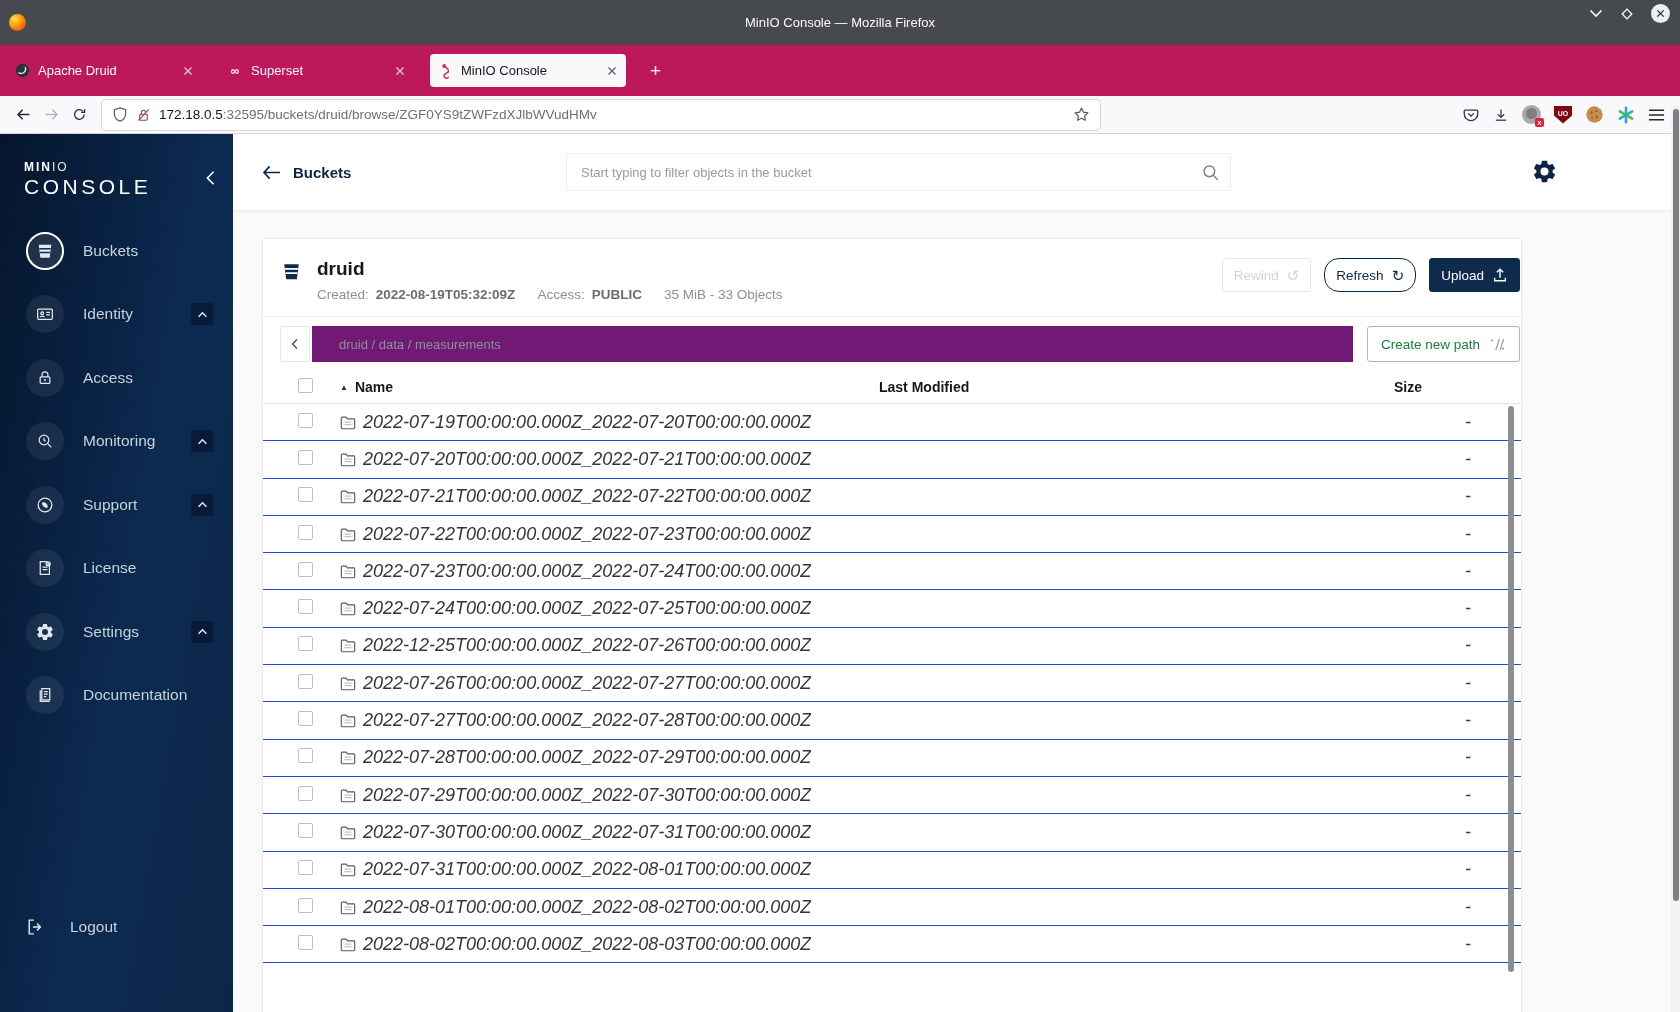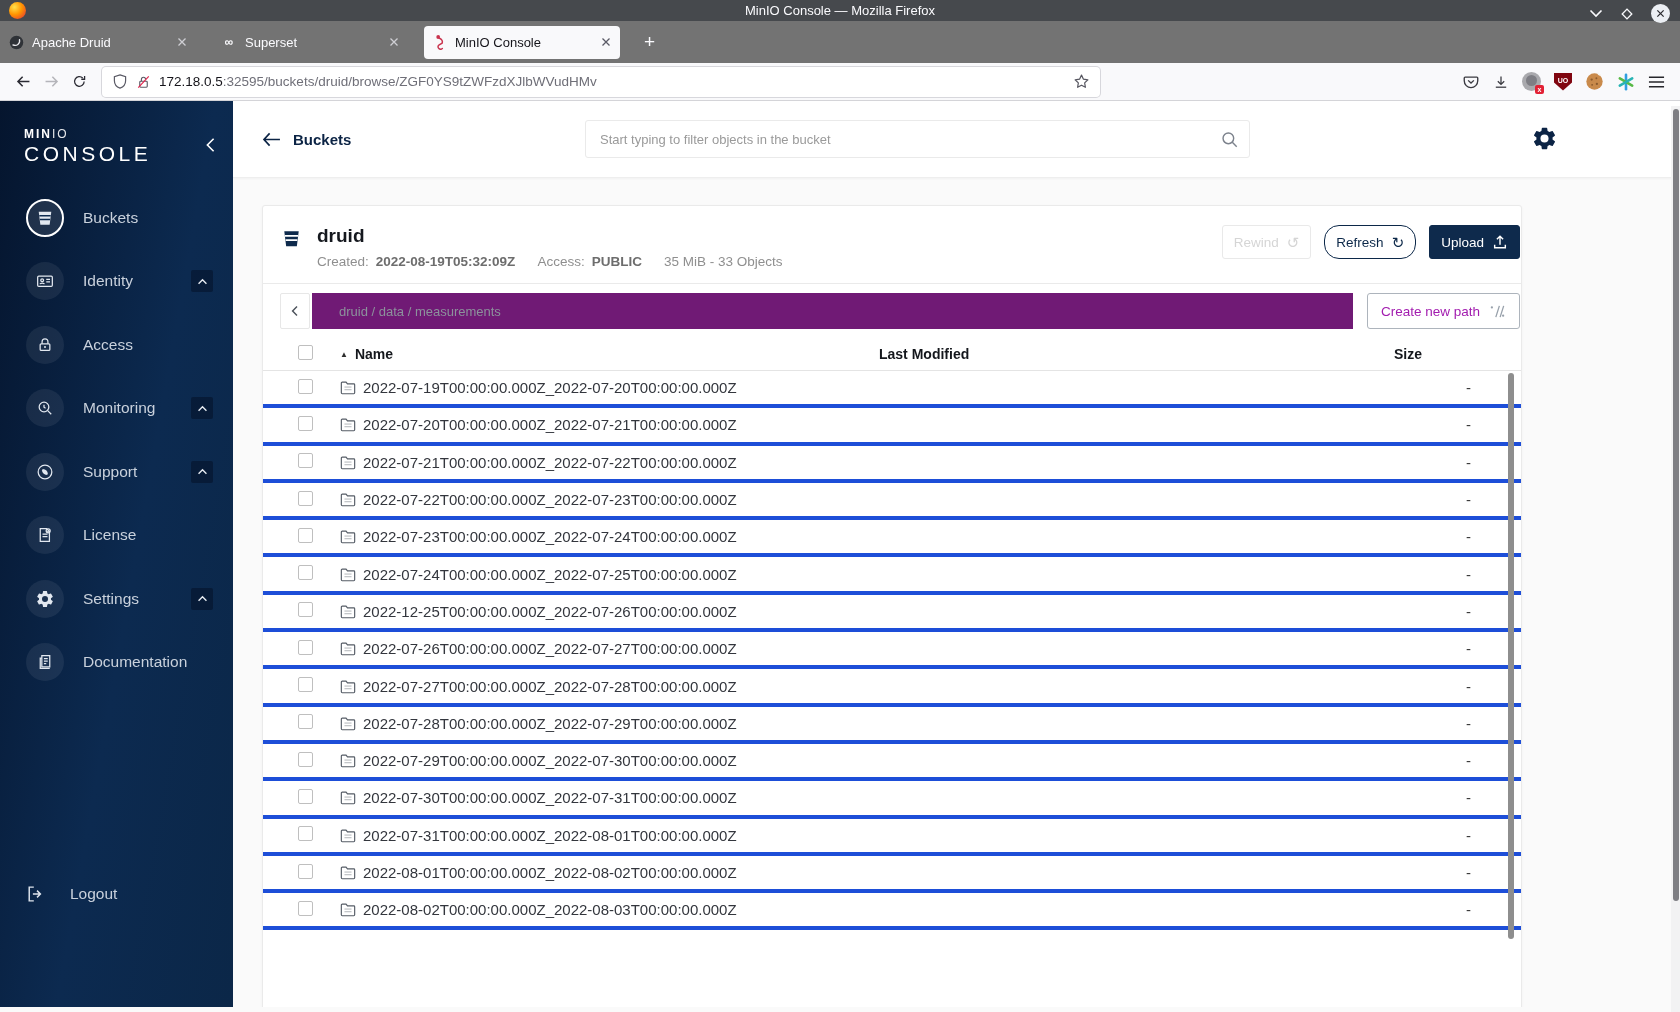--- a/index.html
+++ b/index.html
@@ -2,29 +2,29 @@
 <html><head>
 <meta charset="utf-8">
 <style>
   * { box-sizing: border-box; margin: 0; padding: 0; }
   html,body { width:1680px; height:1012px; overflow:hidden;
     font-family:"Liberation Sans", sans-serif; background:#fafafa; }
 
   .window { position:relative; width:1680px; height:1012px; }
 
   
-  .titlebar { height:21px; background:#46494d; display:flex; align-items:center; position:relative; }
+  .titlebar { height:45px; background:#46494d; display:flex; align-items:center; position:relative; }
   .ff-logo { width:17px; height:17px; border-radius:50%; margin-left:9px;
     background:radial-gradient(circle at 32% 30%, #ffe14d 0%, #ff9500 45%, #e8452c 85%); }
   .win-title { position:absolute; left:50%; transform:translateX(-50%); color:#fbfbfe; font-size:13px; }
   .win-controls { position:absolute; right:10px; top:0; height:27px; display:flex; align-items:center; gap:17px; }
   .win-close { width:19px; height:19px; border-radius:50%; background:#eceff4; display:flex; align-items:center; justify-content:center; }
 
   
-  .tabbar { height:42px; background:#737373; display:flex; align-items:center; }
+  .tabbar { height:51px; background:#be185d; display:flex; align-items:center; padding-left:6px; }
   .tab { width:196px; height:33px; border-radius:4px; display:flex; align-items:center;
     padding:0 9px; margin-right:16px; color:#fbfbfe; font-size:13px; }
   .tab .tab-label { margin-left:8px; white-space:nowrap; overflow:hidden; }
   .tab .tab-close { margin-left:auto; color:#cfcfd4; display:flex; }
   .tab.active { background:#f9f9fb; color:#15141a; }
   .tab.active .tab-close { color:#5b5b66; }
   .newtab { color:#fbfbfe; font-size:19px; font-weight:300; padding:0 8px; }
 
   
   .navbar { height:38px; background:#f9f9fb; border-bottom:1px solid #d4d4d8;
@@ -71,21 +71,21 @@
   .logout-item { position:absolute; top:774px; left:20px; display:flex; align-items:center; height:38px; cursor:pointer; }
   .logout-icon { width:30px; display:flex; justify-content:center; color:#dfe5ee; }
   .logout-label { margin-left:20px; font-size:15.5px; color:#c9d1dc; }
 
   
   .content { flex:1; display:flex; flex-direction:column; background:#fafafa; min-width:0; }
   .topbar { height:77px; background:#fff; border-bottom:1px solid #eeeeee;
     box-shadow:0 1px 2px rgba(0,0,0,.04); position:relative; display:flex; align-items:center; flex-shrink:0; }
   .backlink { margin-left:29px; display:flex; align-items:center; gap:12px;
     color:#0c2445; font-weight:bold; font-size:15px; cursor:pointer; }
-  .searchbox { position:absolute; left:352px; top:19px; width:665px; height:38px;
+  .searchbox { position:absolute; left:333px; top:19px; width:665px; height:38px;
     border:1px solid #eaeaea; border-radius:3px; background:#fff;
     display:flex; align-items:center; padding:0 38px 0 14px; }
   .searchbox input { border:none; outline:none; flex:1; font-size:13px;
     font-family:"Liberation Sans",sans-serif; color:#333; background:transparent; }
   .searchbox input::placeholder { color:#9a9a9a; }
   .search-ic { position:absolute; right:10px; top:9px; }
   .gear-btn { position:absolute; right:122px; top:24px; color:#0c2445; cursor:pointer; }
 
   .page { flex:1; position:relative; overflow:hidden; }
   .card { position:absolute; left:29px; top:27px; width:1260px; bottom:-40px;
@@ -109,33 +109,33 @@
   .btn-outline { color:#0c2849; border-color:#0c2849;border-radius:15px; }
   .btn-primary { background:#0e2a4c; color:#fff; border-color:#0e2a4c; }
 
   
   .browse-row { display:flex; align-items:center; padding:9px 1px 9px 17px; }
   .path-back { width:30px; height:36px; border:1px solid #e7e7e7; border-radius:2px; background:#fff;
     display:flex; align-items:center; justify-content:center; cursor:pointer; flex-shrink:0; }
   .crumbbar { flex:1; height:36px; background:#701a75; display:flex; align-items:center;
     padding-left:27px; font-size:13px; color:#8c929c; margin-left:2px; min-width:0; }
   .create-btn { margin-left:14px; height:36px; padding:0 13px; border:1px solid #adb4bc; border-radius:3px;
-    background:#fff; color:#a21caf; font-size:13.5px; display:flex; align-items:center; gap:9px;
+    background:#fff; color:#15803d; font-size:13.5px; display:flex; align-items:center; gap:9px;
     cursor:pointer; flex-shrink:0; font-family:"Liberation Sans",sans-serif; }
 
   
   .grid-cols { display:grid; grid-template-columns:56px 560px 515px 90px; align-items:center; }
   .table-head { height:33px; border-bottom:1px solid #e4e4e4; font-weight:bold; font-size:14px; color:#14171c; }
   .cb { width:15px; height:15px; border:1px solid #bfbfbf; border-radius:2px; background:#fff;
     margin-left:35px; display:inline-block; cursor:pointer; }
   .name-cell { display:flex; align-items:center; padding-left:21px; min-width:0; }
   .sort-tri { font-size:8px; color:#2e2e2e; margin-right:7px; }
   .size-head { text-align:left; padding-right:38px; }
   .rows-wrap { position:relative; height:576px; overflow:hidden; }
-  .row { height:37.3px; border-bottom:4px solid #1d4ed8; font-size:15px; color:#33363d; cursor:pointer; }
+  .row { height:37.3px; border-bottom:1px solid #1d4ed8; font-size:18px; color:#33363d; cursor:pointer;font-style:italic; }
   .row .ficon { display:flex; margin-right:7px; flex-shrink:0; }
   .rname { white-space:nowrap; overflow:hidden; }
   .size-cell { text-align:right; padding-right:13px; color:#3c3c3c; }
   .inner-scroll { position:absolute; right:7px; top:2px; width:6px; height:566px;
     background:#8e8e8e; border-radius:3px; }
 
   
   .bscroll { position:absolute; right:0; top:106px; bottom:0; width:9px; background:#f2f2f3; }
   .bscroll .thumb { position:absolute; top:3px; right:1px; width:6px; height:792px;
     background:#7e7e83; border-radius:3px; }

